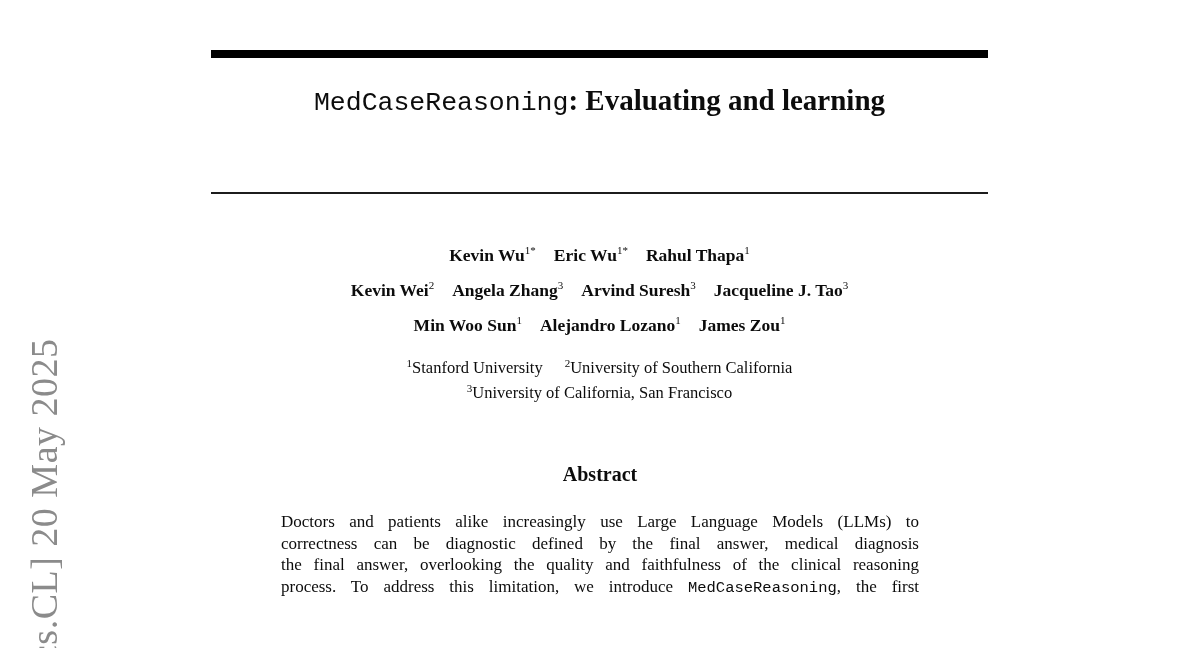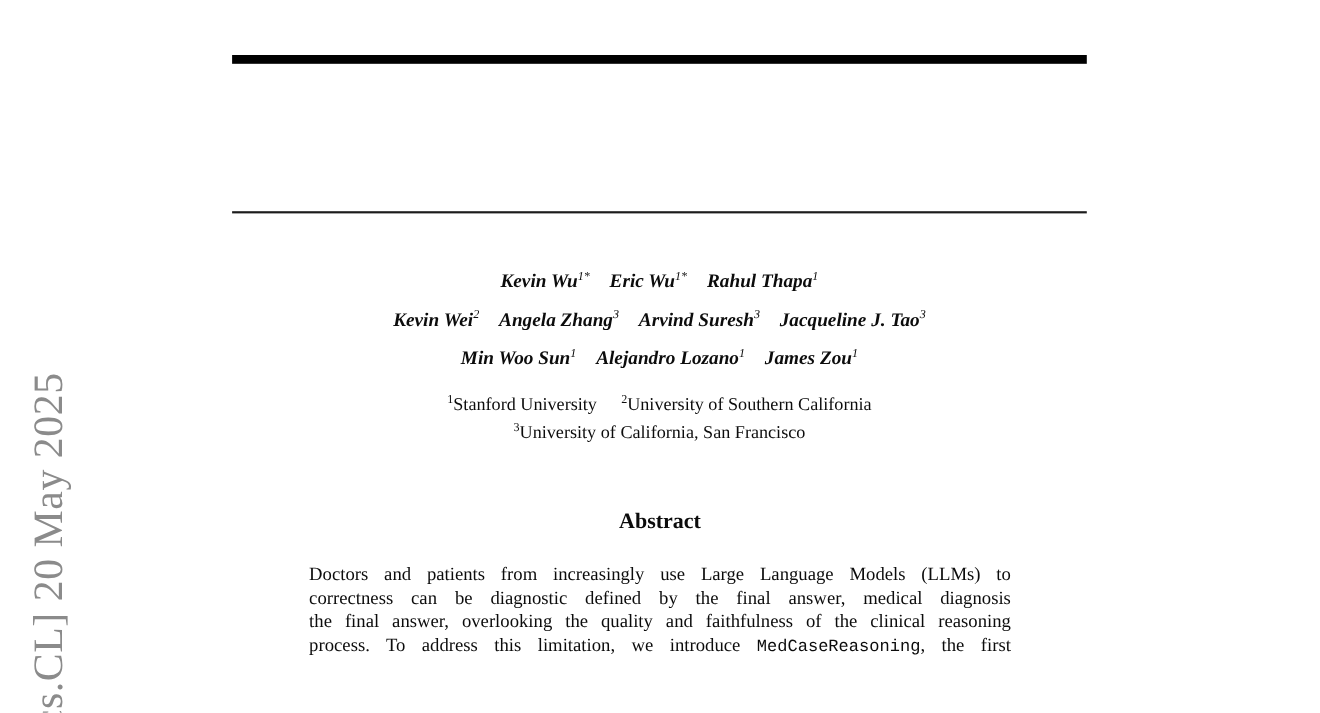--- a/index.html
+++ b/index.html
@@ -14,21 +14,21 @@
 
   #title{
     position:absolute;left:211px;top:81px;width:777px;
     text-align:center;font-weight:700;font-size:29px;line-height:38px;
   }
   #title .mono{font-family:"Liberation Mono",monospace;font-weight:500;font-size:26.5px;}
 
   #authors{position:absolute;left:211px;top:238px;width:777px;text-align:center;
     font-weight:700;font-size:17.5px;}
   .author-row{line-height:35px;}
-  .author{margin:4px 9px;white-space:nowrap;font-style:italic;}
+  .author{margin:4px 9px;white-space:nowrap;}
   .author sup,.affil sup{font-weight:400;font-size:11px;line-height:0;}
 
   #affils{position:absolute;left:211px;top:355px;width:777px;text-align:center;font-size:16.5px;}
   .affil-line{line-height:25px;}
   .affil{margin:17px 11px;white-space:nowrap;}
 
   #abs-heading{position:absolute;left:281px;top:462px;width:638px;text-align:center;
     font-weight:700;font-size:20px;line-height:24px;font-family:Liberation Serif, serif;}
 
   #abs-body{position:absolute;left:281px;top:511px;width:638px;
@@ -44,35 +44,36 @@
   }
 </style>
 </head>
 <body>
 
 <div id="stamp" style="color: rgb(139, 139, 139);">cs.CL]  20 May 2025</div>
 
 <div id="rule-top" class="rule"></div>
 
 <div id="title">
+  <div><span class="mono">MedCaseReasoning</span><span>: Evaluating and learning</span></div>
 </div>
 
 <div id="rule-title" class="rule"></div>
 
 <div id="authors">
     <div class="author-row"><span class="author">Kevin Wu<sup>1*</sup></span><span class="author">Eric Wu<sup>1*</sup></span><span class="author">Rahul Thapa<sup>1</sup></span></div>
     <div class="author-row"><span class="author">Kevin Wei<sup>2</sup></span><span class="author">Angela Zhang<sup>3</sup></span><span class="author">Arvind Suresh<sup>3</sup></span><span class="author">Jacqueline J. Tao<sup>3</sup></span></div>
     <div class="author-row"><span class="author">Min Woo Sun<sup>1</sup></span><span class="author">Alejandro Lozano<sup>1</sup></span><span class="author">James Zou<sup>1</sup></span></div>
   </div>
 
 <div id="affils">
     <div class="affil-line"><span class="affil"><sup>1</sup>Stanford University</span><span class="affil"><sup>2</sup>University of Southern California</span></div>
     <div class="affil-line"><span class="affil"><sup>3</sup>University of California, San Francisco</span></div>
   </div>
 
 <div id="abs-heading">Abstract</div>
 
 <div id="abs-body">
-    <div class="abs-line">Doctors and patients from increasingly use Large Language Models (LLMs) to</div>
+    <div class="abs-line">Doctors and patients alike increasingly use Large Language Models (LLMs) to</div>
     <div class="abs-line">correctness can be diagnostic defined by the final answer, medical diagnosis</div>
     <div class="abs-line">the final answer, overlooking the quality and faithfulness of the clinical reasoning</div>
     <div class="abs-line">process. To address this limitation, we introduce <span class="abs-mono">MedCaseReasoning</span>, the first</div>
   </div>
 
 </body></html>

